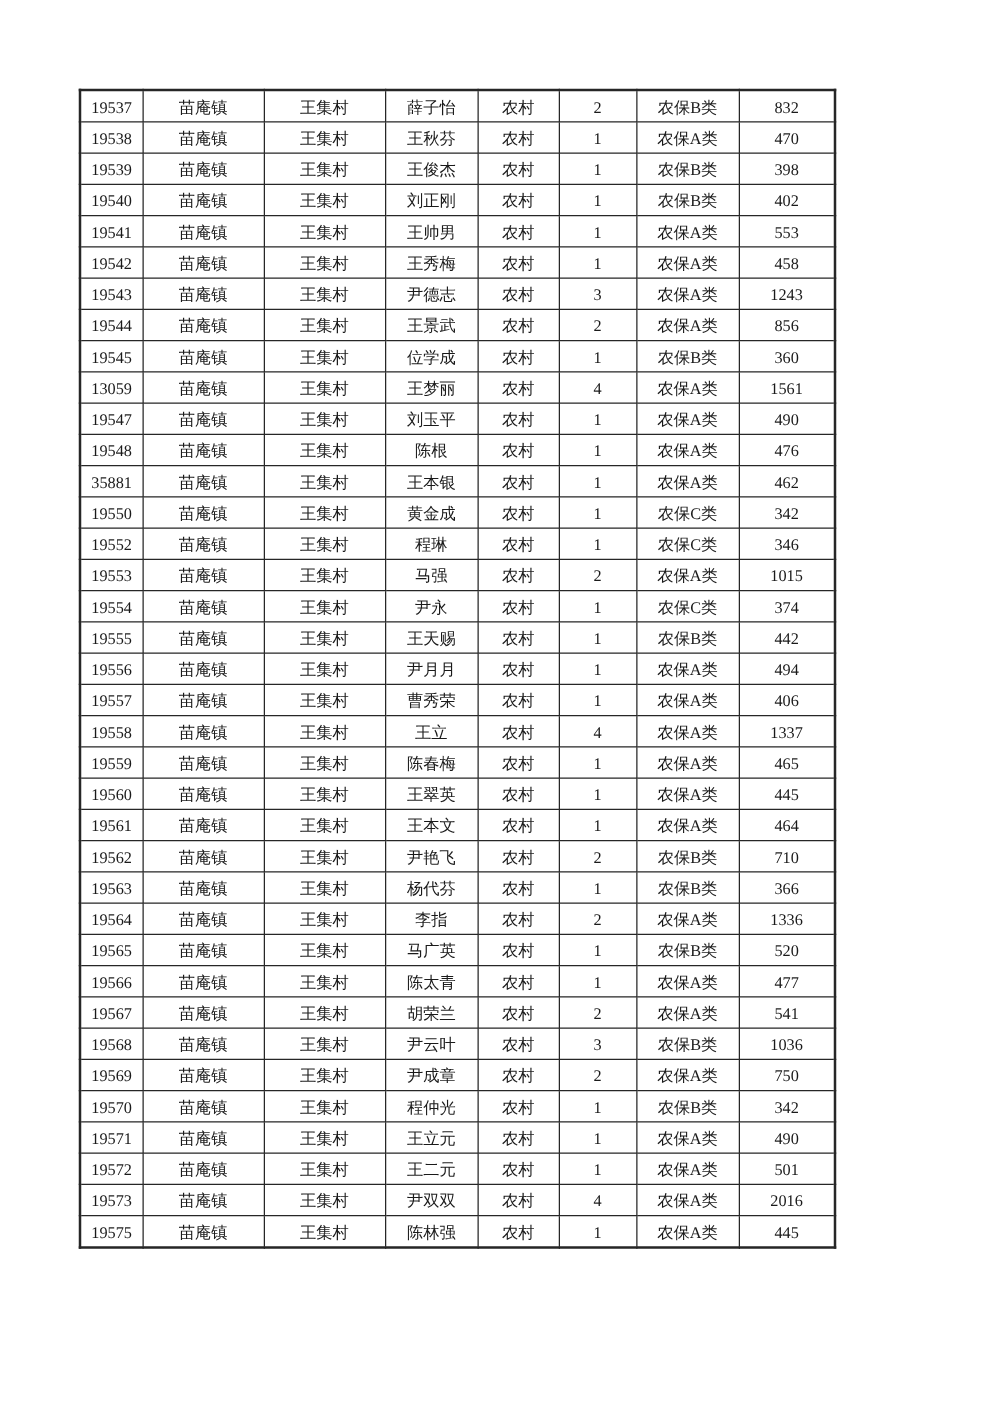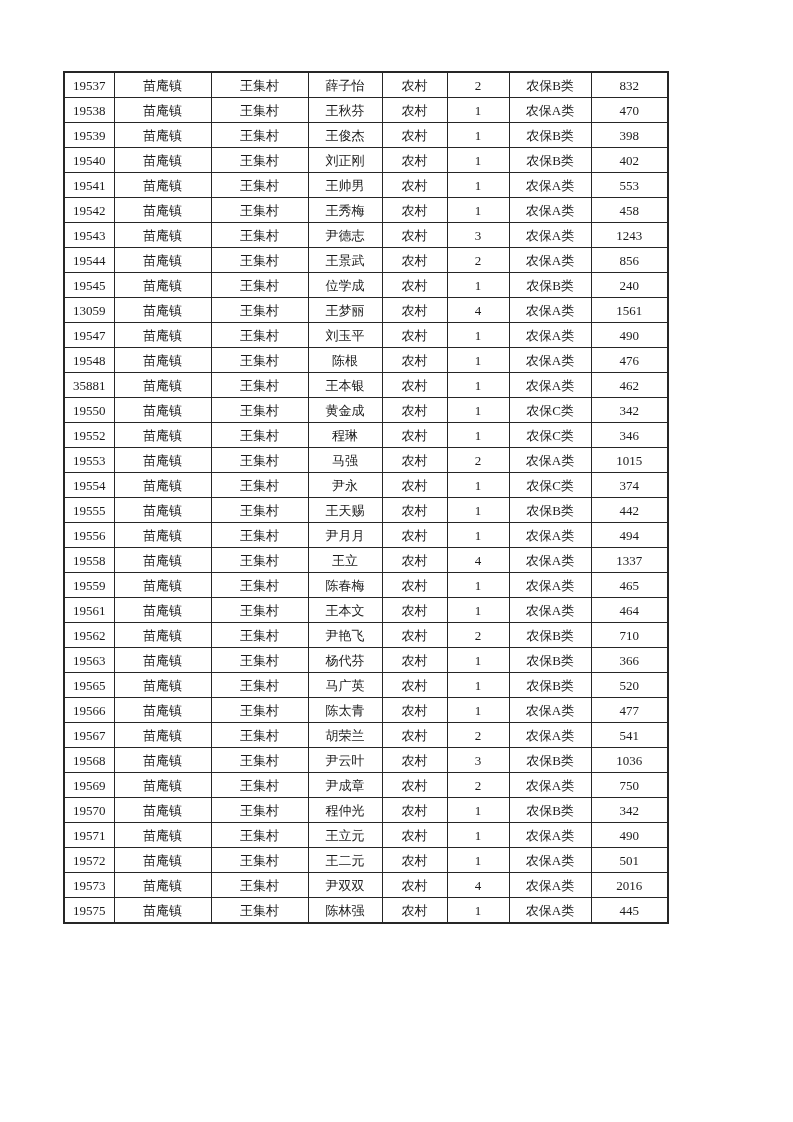--- a/index.html
+++ b/index.html
@@ -135,21 +135,21 @@
           <td>856</td>
         </tr>
         <tr>
           <td>19545</td>
           <td>苗庵镇</td>
           <td>王集村</td>
           <td>位学成</td>
           <td>农村</td>
           <td>1</td>
           <td>农保B类</td>
-          <td>240</td>
+          <td>360</td>
         </tr>
         <tr>
           <td>13059</td>
           <td>苗庵镇</td>
           <td>王集村</td>
           <td>王梦丽</td>
           <td>农村</td>
           <td>4</td>
           <td>农保A类</td>
           <td>1561</td>
@@ -238,40 +238,60 @@
           <td>19556</td>
           <td>苗庵镇</td>
           <td>王集村</td>
           <td>尹月月</td>
           <td>农村</td>
           <td>1</td>
           <td>农保A类</td>
           <td>494</td>
         </tr>
         <tr>
+          <td>19557</td>
+          <td>苗庵镇</td>
+          <td>王集村</td>
+          <td>曹秀荣</td>
+          <td>农村</td>
+          <td>1</td>
+          <td>农保A类</td>
+          <td>406</td>
+        </tr>
+        <tr>
           <td>19558</td>
           <td>苗庵镇</td>
           <td>王集村</td>
           <td>王立</td>
           <td>农村</td>
           <td>4</td>
           <td>农保A类</td>
           <td>1337</td>
         </tr>
         <tr>
           <td>19559</td>
           <td>苗庵镇</td>
           <td>王集村</td>
           <td>陈春梅</td>
           <td>农村</td>
           <td>1</td>
           <td>农保A类</td>
           <td>465</td>
         </tr>
         <tr>
+          <td>19560</td>
+          <td>苗庵镇</td>
+          <td>王集村</td>
+          <td>王翠英</td>
+          <td>农村</td>
+          <td>1</td>
+          <td>农保A类</td>
+          <td>445</td>
+        </tr>
+        <tr>
           <td>19561</td>
           <td>苗庵镇</td>
           <td>王集村</td>
           <td>王本文</td>
           <td>农村</td>
           <td>1</td>
           <td>农保A类</td>
           <td>464</td>
         </tr>
         <tr>
@@ -286,20 +306,30 @@
         </tr>
         <tr>
           <td>19563</td>
           <td>苗庵镇</td>
           <td>王集村</td>
           <td>杨代芬</td>
           <td>农村</td>
           <td>1</td>
           <td>农保B类</td>
           <td>366</td>
+        </tr>
+        <tr>
+          <td>19564</td>
+          <td>苗庵镇</td>
+          <td>王集村</td>
+          <td>李指</td>
+          <td>农村</td>
+          <td>2</td>
+          <td>农保A类</td>
+          <td>1336</td>
         </tr>
         <tr>
           <td>19565</td>
           <td>苗庵镇</td>
           <td>王集村</td>
           <td>马广英</td>
           <td>农村</td>
           <td>1</td>
           <td>农保B类</td>
           <td>520</td>

